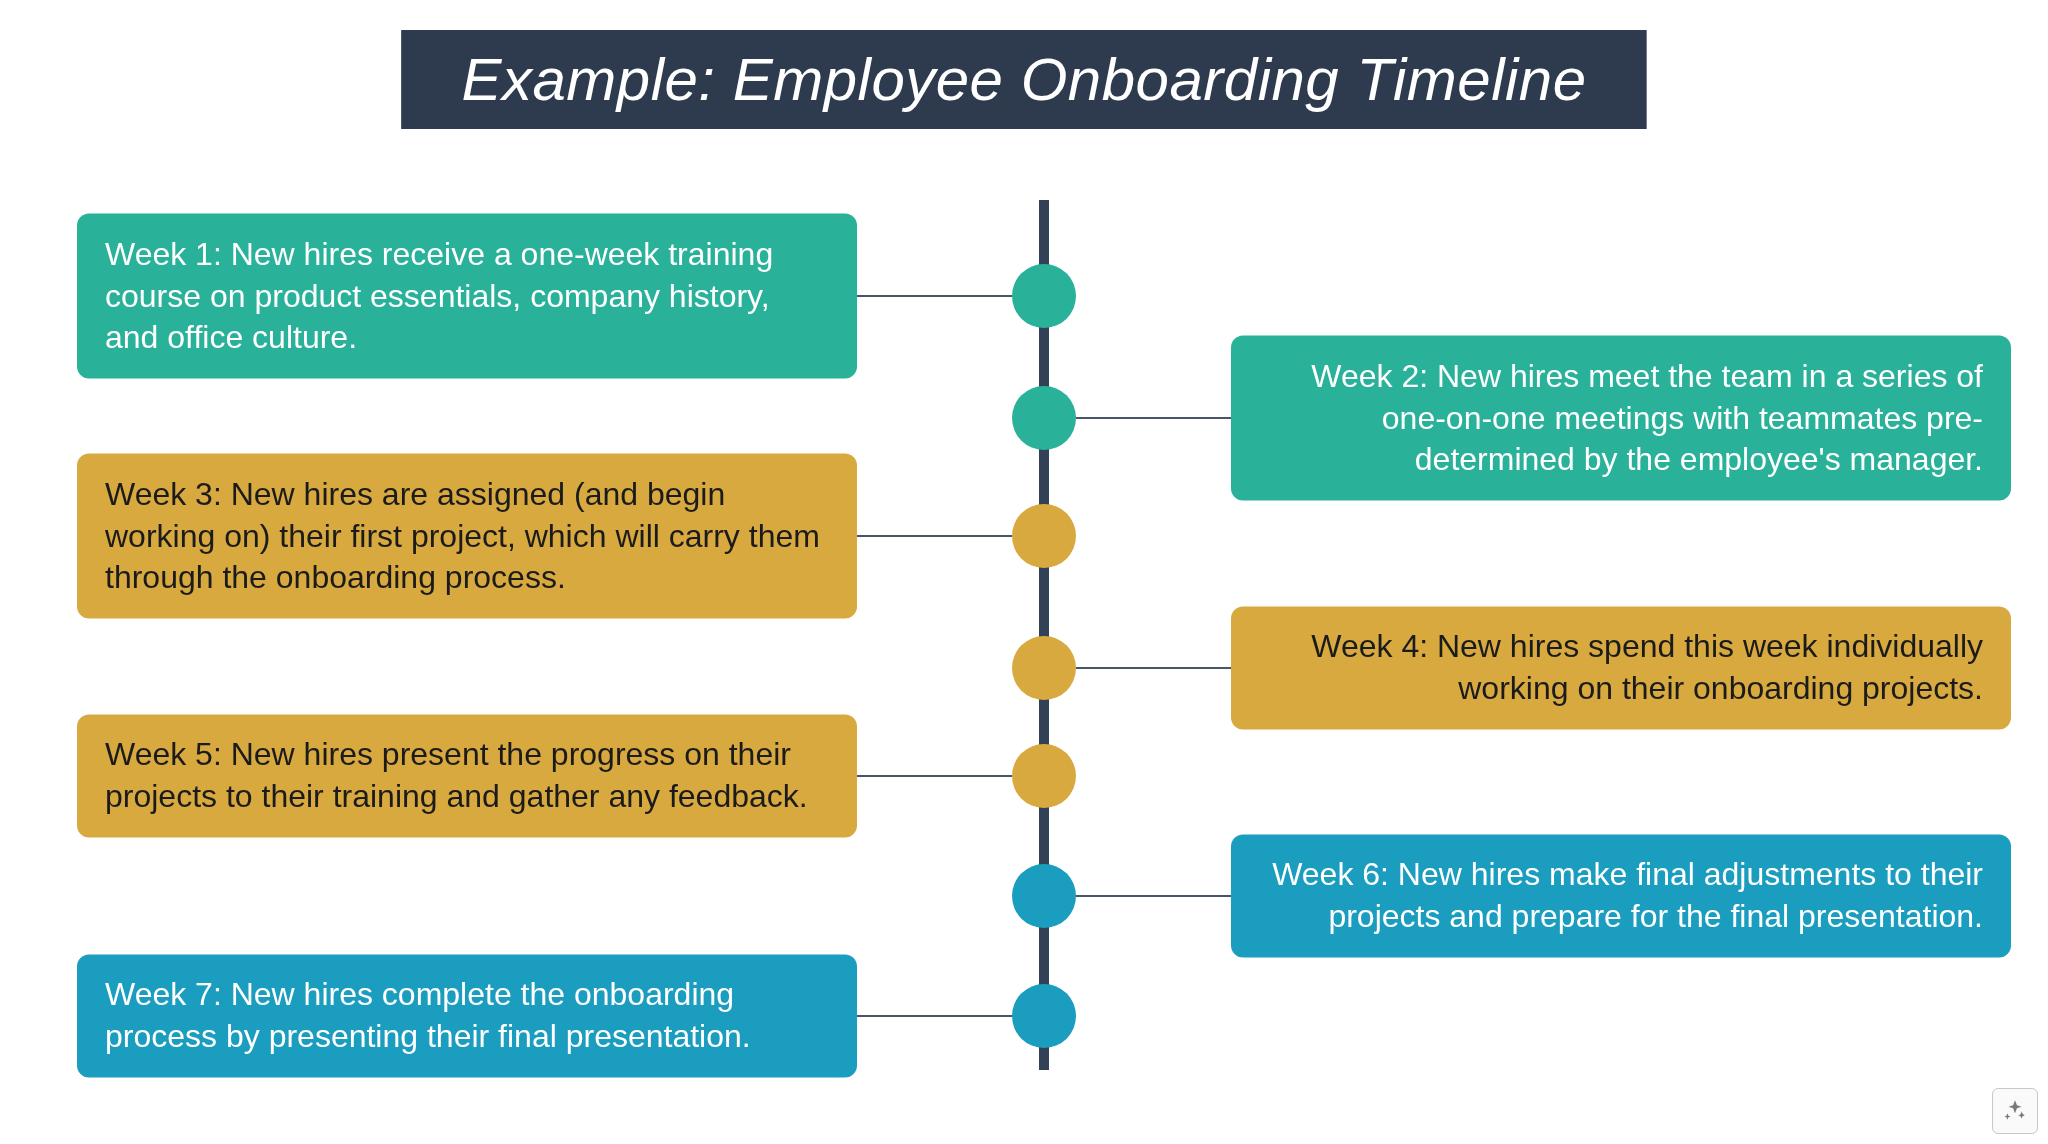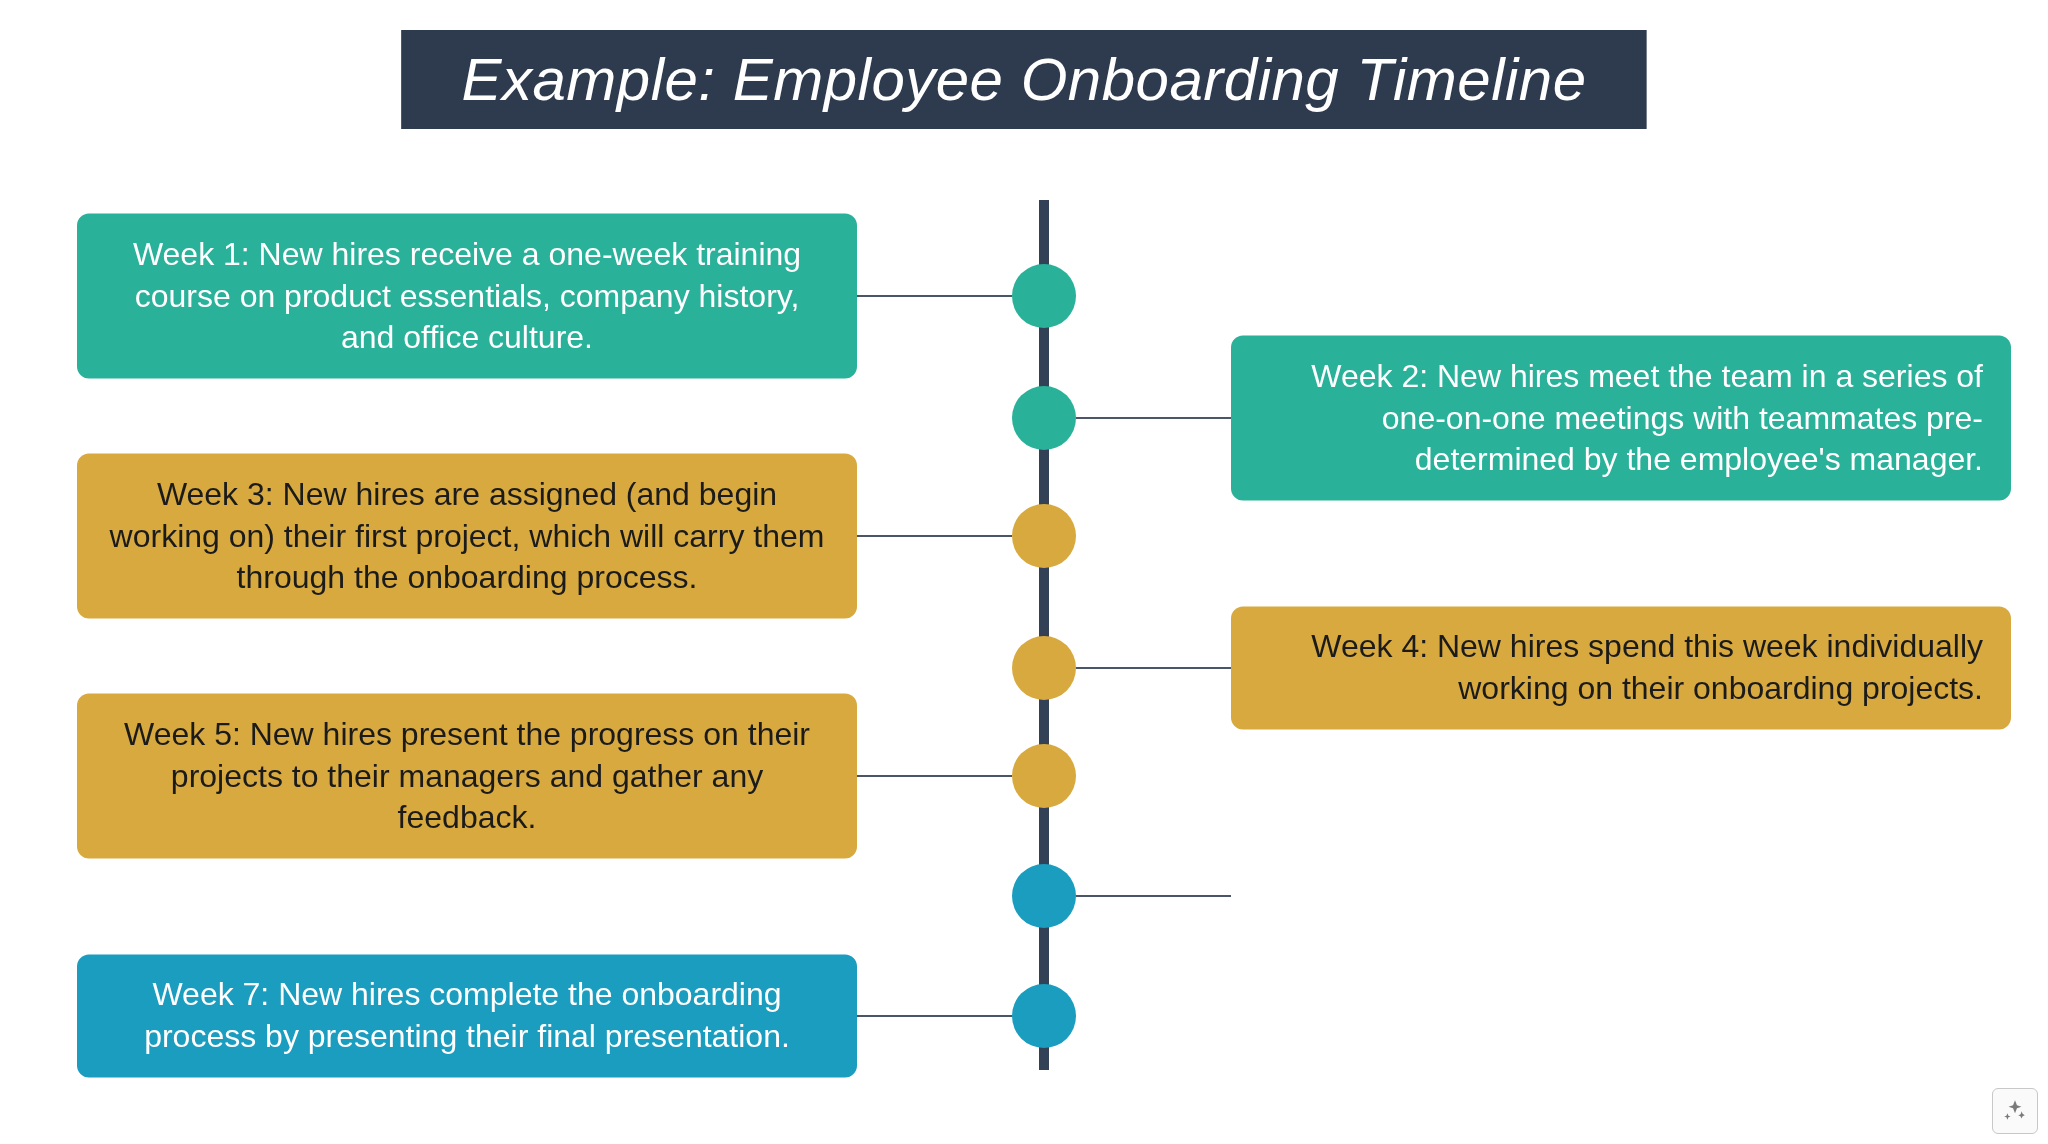--- a/index.html
+++ b/index.html
@@ -89,21 +89,21 @@
   .card {
     position: absolute;
     top: 0;
     border-radius: 12px;
     color: #1b1b1b;
     font-size: 32px;
     line-height: 1.3;
     padding: 20px 28px;
     max-width: 780px;
   }
-  .row.left  .card { right: calc(2048px - 1044px + 187px); text-align: center;  transform: translateY(-50%); }
+  .row.left  .card { right: calc(2048px - 1044px + 187px); text-align: left;  transform: translateY(-50%); }
   .row.right .card { left:  calc(1044px + 187px);           text-align: right; transform: translateY(-50%); }
 
   
   .teal  .dot, .teal  .card { background: var(--teal); }
   .ochre .dot, .ochre .card { background: var(--ochre); }
   .blue  .dot, .blue  .card { background: var(--blue); }
   .teal  .card, .blue .card { color: var(--text-light); }
   .ochre .card { color: #1b1b1b; }
 
   
@@ -143,25 +143,26 @@
     <div class="card">Week 3: New hires are assigned (and begin working on) their first project, which will carry them through the onboarding process.</div>
   </div>
   <div class="row right ochre" style="top: 468px;">
     <div class="connector"></div>
     <div class="dot"></div>
     <div class="card">Week 4: New hires spend this week individually working on their onboarding projects.</div>
   </div>
   <div class="row left ochre" style="top: 576px;">
     <div class="connector"></div>
     <div class="dot"></div>
-    <div class="card">Week 5: New hires present the progress on their projects to their managers and gather any feedback.</div>
+    <div class="card">Week 5: New hires present the progress on their projects to their training and gather any feedback.</div>
   </div>
   <div class="row right blue" style="top: 696px;">
     <div class="connector"></div>
     <div class="dot"></div>
+    <div class="card">Week 6: New hires make final adjustments to their projects and prepare for the final presentation.</div>
   </div>
   <div class="row left blue" style="top: 816px;">
     <div class="connector"></div>
     <div class="dot"></div>
     <div class="card">Week 7: New hires complete the onboarding process by presenting their final presentation.</div>
   </div>
 </div>
 
 <div class="corner-icon">
   <svg viewBox="0 0 24 24">

